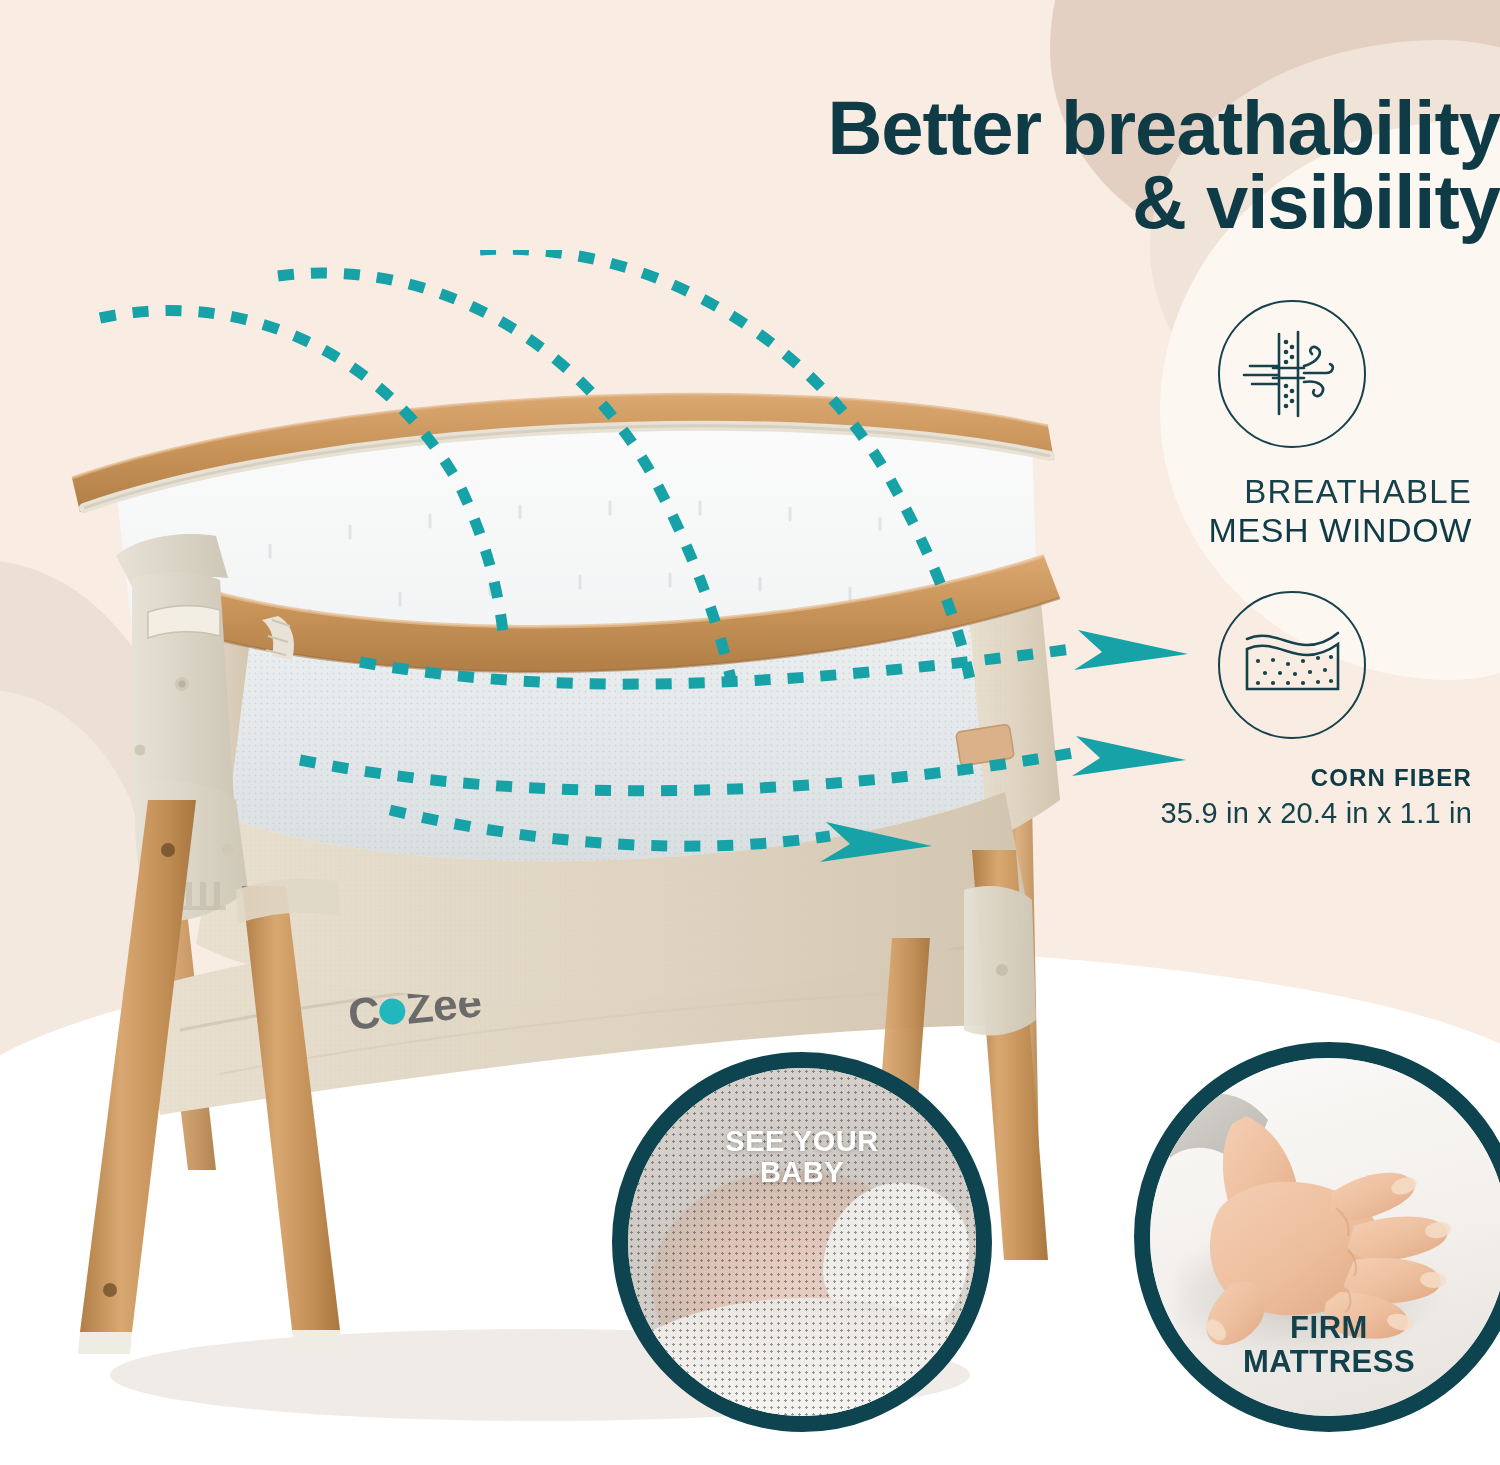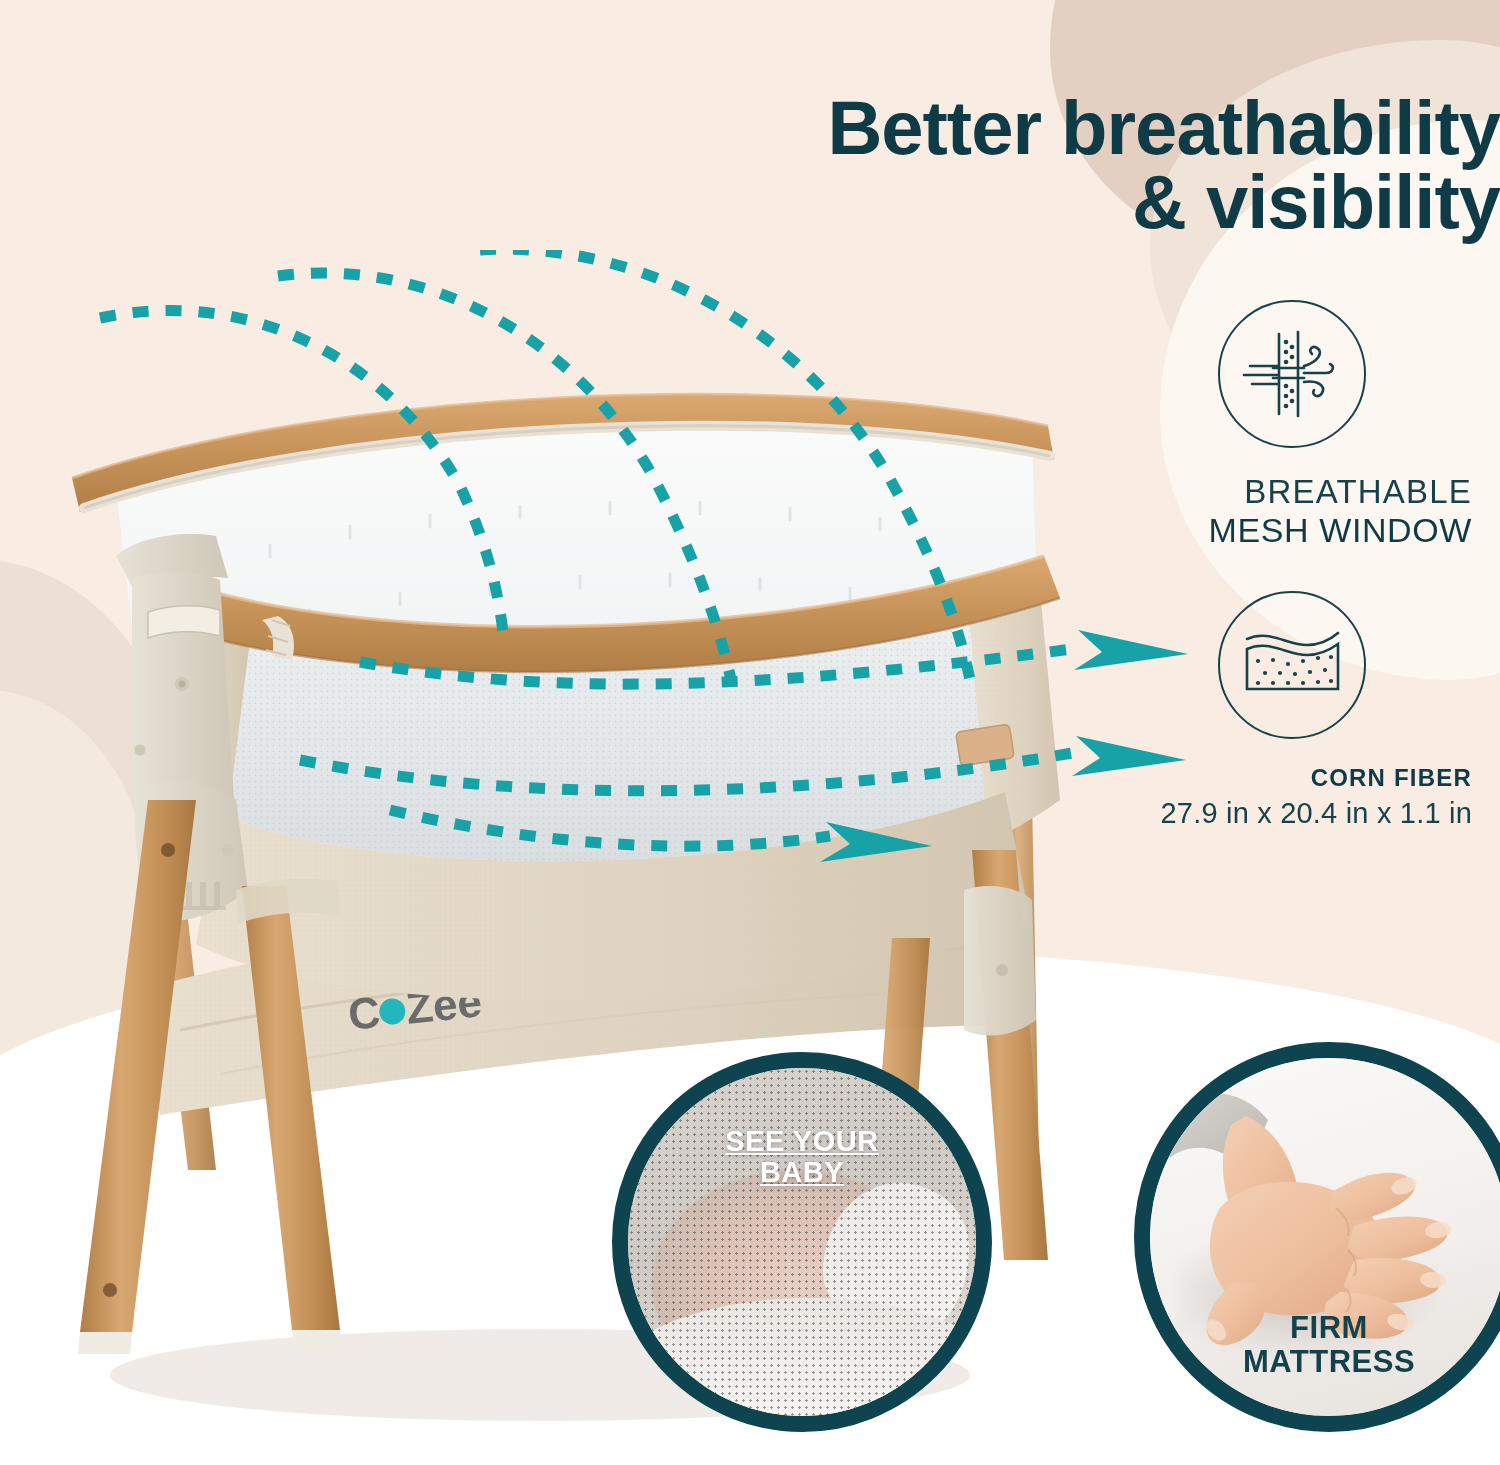--- a/index.html
+++ b/index.html
@@ -99,21 +99,21 @@
     overflow:hidden;z-index:40;
     background:#e9e6e2;
   }
   .inset-baby{left:612px;top:1052px;width:380px;height:380px;}
   .inset-firm{left:1134px;top:1042px;width:390px;height:390px;}
   .inset .photo{position:absolute;inset:0;}
   .inset .cap{
     position:absolute;left:0;right:0;text-align:center;
     font-weight:700;letter-spacing:0.5px;line-height:1.08;
   }
-  .cap-baby{top:58px;color:#ffffff;font-size:29px;text-shadow:0 1px 4px rgba(0,0,0,.25);text-decoration:underline;}
+  .cap-baby{top:58px;color:#ffffff;font-size:29px;text-shadow:0 1px 4px rgba(0,0,0,.25);}
   .cap-firm{bottom:38px;color:#13414c;font-size:31px;}
 
   
   .baby-bg{position:absolute;inset:0;background:
       radial-gradient(ellipse 58% 46% at 48% 62%, #e8cfc4 0%, #ddc2b6 44%, #cfbdb2 70%, transparent 72%),
       linear-gradient(160deg,#d9d4cd 0%,#cfcac3 40%,#e2ded8 100%);}
   .baby-blanket{position:absolute;left:-8%;bottom:-12%;width:120%;height:46%;
       background:linear-gradient(180deg,#eae7e2 0%,#f4f2ef 60%,#fbfaf8 100%);
       border-radius:50% 50% 0 0 / 60% 60% 0 0;}
   .baby-arm{position:absolute;right:2%;top:33%;width:42%;height:44%;
@@ -406,21 +406,21 @@
             <circle cx="19" cy="64" r="2.1"></circle>
               <circle cx="34" cy="64" r="2.1"></circle>
             <circle cx="49" cy="64" r="2.1"></circle>
               <circle cx="64" cy="64" r="2.1"></circle>
             <circle cx="79" cy="63" r="2.1"></circle>
               <circle cx="92" cy="62" r="2.1"></circle>
           </g>
         </svg>
       </div>
       <div class="f-line1" data-interactable="false">CORN FIBER</div>
-      <div class="f-line3" data-interactable="false">27.9 in x 20.4 in x 1.1 in</div>
+      <div class="f-line3" data-interactable="false">35.9 in x 20.4 in x 1.1 in</div>
     </div>
   </div>
 
   <div class="inset inset-baby" data-interactable="false">
     <div class="photo" data-interactable="false">
       <div class="baby-bg"></div>
       <div class="baby-arm"></div>
       <div class="baby-blanket"></div>
       <div class="mesh-overlay" data-interactable="false"></div>
     </div>

